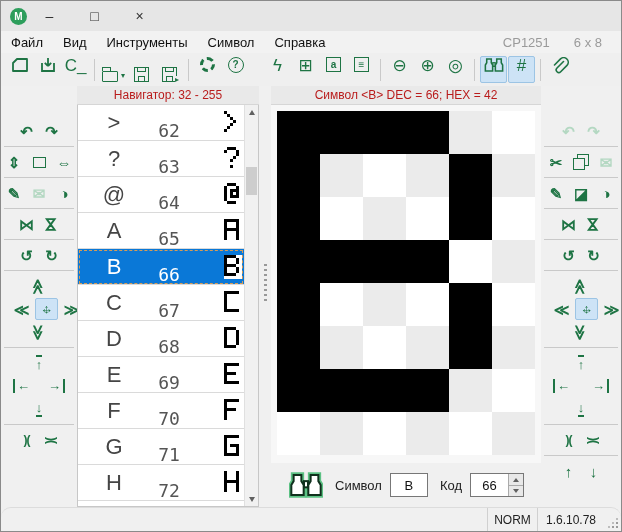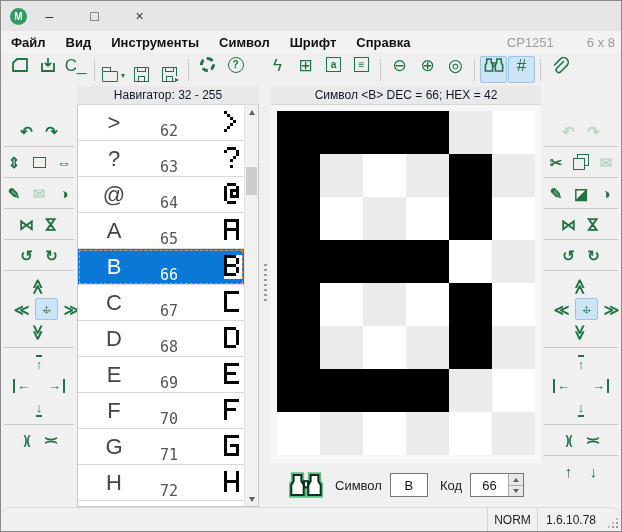--- a/index.html
+++ b/index.html
@@ -13,22 +13,22 @@
               font-size:10px; font-weight:bold; display:flex; align-items:center; justify-content:center;
               margin-left:9px; }
   .title-text { font-size:13px; color:#111; margin-left:9px; flex:1 1 auto; white-space:nowrap; overflow:hidden; }
   .cap-btns { display:flex; height:100%; }
   .cap-btn { width:45px; height:100%; display:flex; align-items:center; justify-content:center;
              font-size:14px; color:#333; }
 
   
   .menubar { height:22px; background:#f2f2f2; display:flex; align-items:center; font-size:13px; color:#111; flex:0 0 auto; }
   .menu-items { display:flex; height:100%; }
-  .menu-item { padding:0 10px; display:flex; align-items:center;font-weight:bold; }
-  .menu-right { margin-left:auto; color:#9a9a9a; display:flex; gap:33px; padding-right:6px; font-size:13px; }
+  .menu-item { padding:0 10px; display:flex; align-items:center; }
+  .menu-right { margin-left:auto; color:#9a9a9a; display:flex; gap:24px; padding-right:19px; font-size:13px; }
 
   
   .toolbar { height:33px; background:#efefef; display:flex; align-items:center; padding-left:5px; gap:1px; flex:0 0 auto; }
   .tb-btn { width:27px; height:27px; display:flex; justify-content:center;
             border:1px solid transparent; border-radius:2px; background:transparent;
             color:#1e7444; font-size:17px; line-height:1; cursor:default; }
   .tb-btn.active { background:#cde3f6; border-color:#9cc4e4; }
   .tb-sep { width:1px; height:22px; background:#c9c9c9; margin:0 4px; }
   .tb-gap { width:13px; }
 
@@ -78,27 +78,27 @@
   .prow.spread { justify-content:space-between; padding:0 4px; }
   .pt-btn { min-width:23px; height:22px; display:flex; align-items:center; justify-content:center;
             border:1px solid transparent; border-radius:2px; background:transparent; color:#1e7444;
             font-size:15px; font-weight:bold; line-height:1; cursor:default; }
   .pt-btn.active { background:#cde3f6; border-color:#9cc4e4; }
   .pt-btn.disabled { color:#b4d8c2; }
 
   
   .navigator { width:182px; flex:0 0 auto; display:flex; flex-direction:column; }
   .panel-header { height:19px; background:#e9e9e9; border-bottom:1px solid #d6d6d6; font-size:12px;
-                  color:#0f172a; display:flex; align-items:center; justify-content:center; flex:0 0 auto; }
+                  color:#b91c1c; display:flex; align-items:center; justify-content:center; flex:0 0 auto; }
   .nav-body { flex:1 1 auto; display:flex; min-height:0; border:1px solid #c7c7c7; border-top:none; background:#fff; }
   .nav-list { flex:1 1 auto; overflow:hidden; }
   .nav-row { height:36px; border-bottom:1px solid #dadada; display:flex; align-items:center; background:#fff; }
   .nav-row.selected { background:#0a78d7; outline:1px dashed #d79b55; outline-offset:-2px; }
   .nav-char { width:62px; padding-left:10px; text-align:center; font-size:22px; color:#454545; }
-  .nav-code { width:58px; text-align:center; font-size:15px; color:#555; font-family:"DejaVu Sans Mono", monospace;margin-top:16px; }
+  .nav-code { width:58px; text-align:center; font-size:18px; color:#555; font-family:"DejaVu Sans Mono", monospace;margin-top:16px; }
   .nav-row.selected .nav-char, .nav-row.selected .nav-code { color:#fff; }
   .nav-preview { margin-left:auto; margin-right:2px; width:18px; height:24px; background:#fff;
                  display:grid; grid-template-columns:repeat(6,3px); grid-auto-rows:3px; flex:0 0 auto; }
   .pv-px { width:3px; height:3px; }
   .pv-px.on { background:#000; }
 
   .scrollbar { width:14px; flex:0 0 auto; background:#f1f1f1; border-left:1px solid #e0e0e0; position:relative; }
   .scroll-arrow { position:absolute; left:0; right:0; height:14px; display:flex; align-items:center; justify-content:center; }
   .scroll-arrow.up { top:0; } .scroll-arrow.down { bottom:0; }
   .tri-up { width:0; height:0; border-left:3.5px solid transparent; border-right:3.5px solid transparent; border-bottom:5px solid #606060; }
@@ -154,21 +154,20 @@
       <div class="cap-btn">×</div>
     </div>
   </div>
 
   <div class="menubar">
     <div class="menu-items" id="menu-items">
         <div class="menu-item">Файл</div>
         <div class="menu-item">Вид</div>
         <div class="menu-item">Инструменты</div>
         <div class="menu-item">Символ</div>
-        <div class="menu-item">Шрифт</div>
         <div class="menu-item">Справка</div>
       </div>
     <div class="menu-right">
       <span>CP1251</span>
       <span>6 x 8</span>
     </div>
   </div>
 
   <div class="toolbar" id="toolbar">
       <button class="tb-btn">

